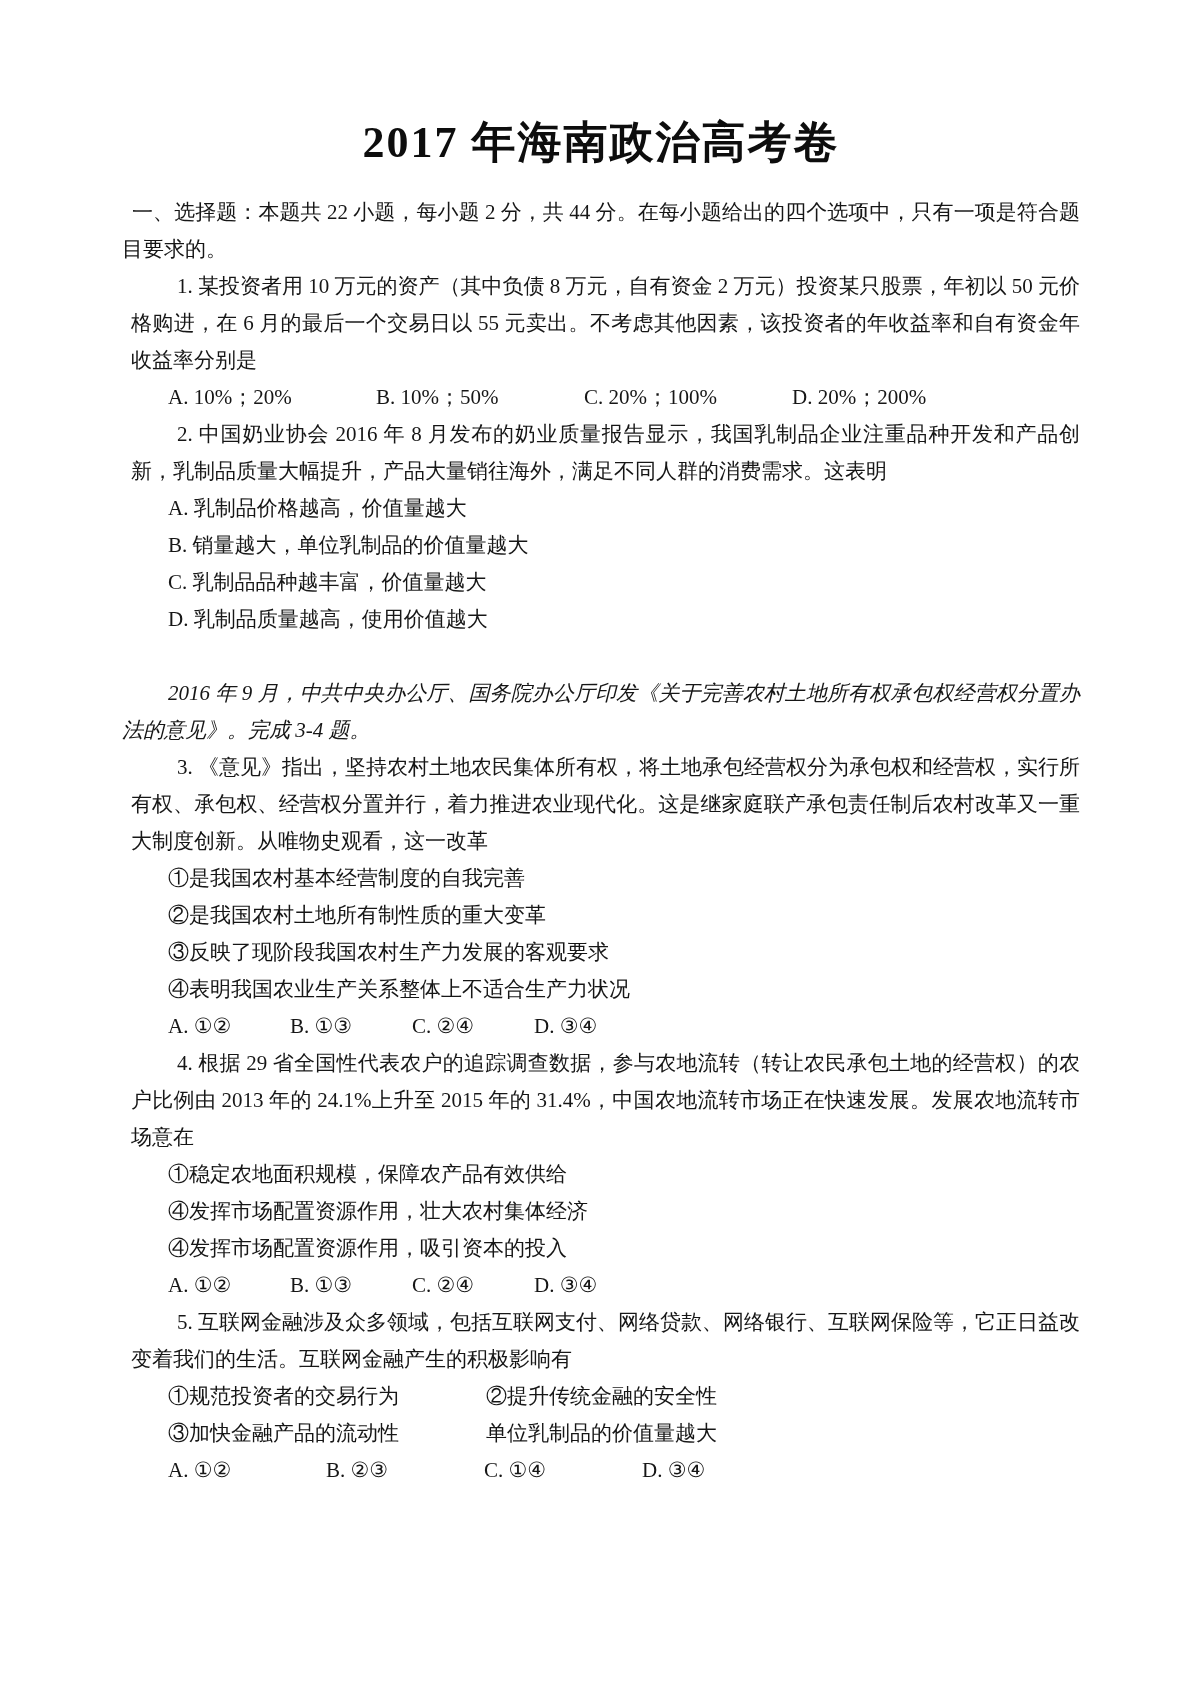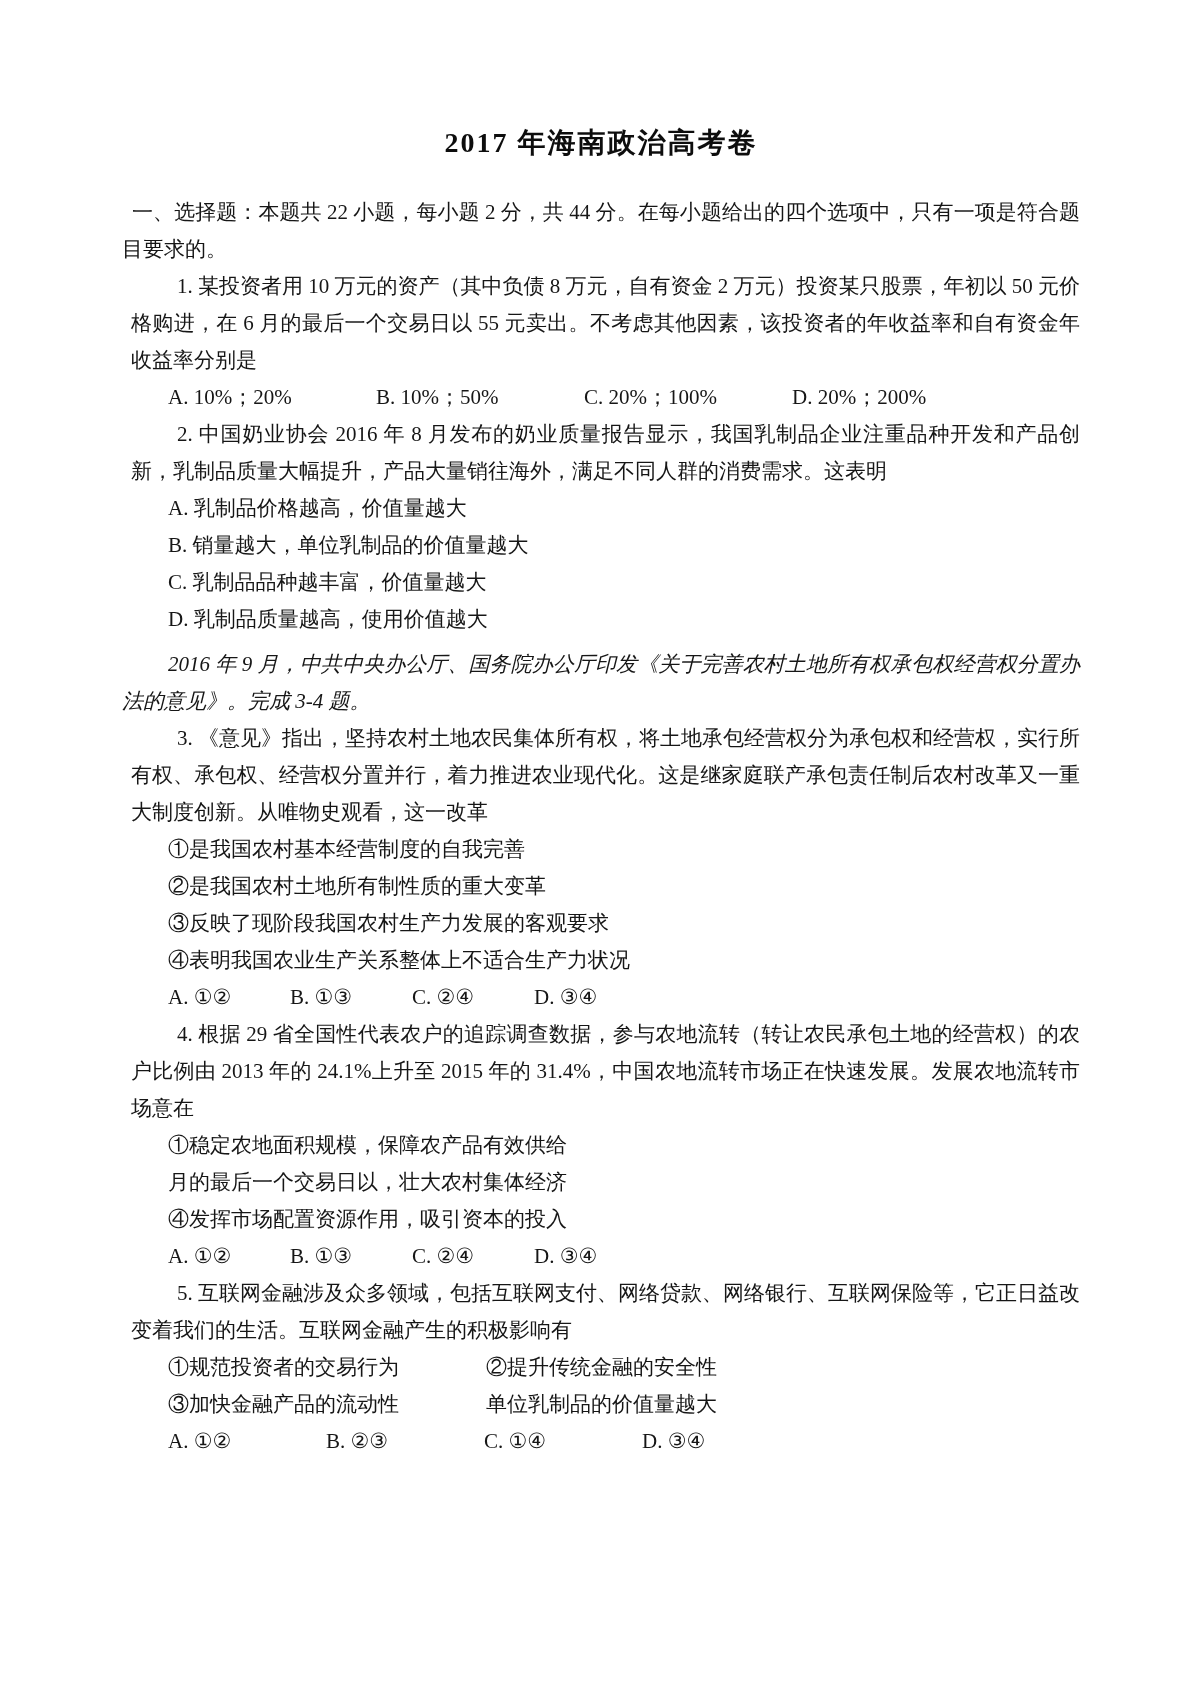--- a/index.html
+++ b/index.html
@@ -10,40 +10,40 @@
     background: #ffffff;
     box-sizing: border-box;
     padding: 112px 120px 0 122px;
     font-family: "Liberation Serif", "DejaVu Serif", serif;
     color: #161616;
     font-size: 21px;
     line-height: 37px;
     overflow: hidden;
   }
   .title {
-    font-size: 28px;
+    font-size: 44px;
     font-weight: 700;
     text-align: center;
     margin: 0 0 20px 0;
     line-height: 62px;
     letter-spacing: 2px;
     color: #0d0d0d;
   }
   p { margin: 0; }
   .intro {
     text-align: justify;
     text-indent: 10px;
   }
   .stem {
     text-align: justify;
     text-indent: 46px;
     margin-left: 9px;
   }
   .material {
-    margin-top: 8px;
+    margin-top: 37px;
     font-style: italic;
     text-align: justify;
     text-indent: 46px;
   }
   .opt-line, .stmt { padding-left: 46px; }
   .opt-row { padding-left: 46px; display: flex; }
   .opt-row-wide  .opt { width: 208px; }
   .opt-row-narrow .opt { width: 122px; }
   .opt-row-mid   .opt { width: 158px; }
   .opt-row .opt:last-child { width: auto; }
@@ -89,21 +89,21 @@
       <span class="opt">A. ①②</span>
       <span class="opt">B. ①③</span>
       <span class="opt">C. ②④</span>
       <span class="opt">D. ③④</span>
     </div>
   </section>
 
   <section>
     <p class="stem">4. 根据 29 省全国性代表农户的追踪调查数据，参与农地流转（转让农民承包土地的经营权）的农户比例由 2013 年的 24.1%上升至 2015 年的 31.4%，中国农地流转市场正在快速发展。发展农地流转市场意在</p>
     <p class="stmt">①稳定农地面积规模，保障农产品有效供给</p>
-    <p class="stmt">月的最后一个交易日以，壮大农村集体经济</p>
+    <p class="stmt">④发挥市场配置资源作用，壮大农村集体经济</p>
     <p class="stmt">④发挥市场配置资源作用，吸引资本的投入</p>
     <div class="opt-row opt-row-narrow">
       <span class="opt">A. ①②</span>
       <span class="opt">B. ①③</span>
       <span class="opt">C. ②④</span>
       <span class="opt">D. ③④</span>
     </div>
   </section>
 
   <section>

